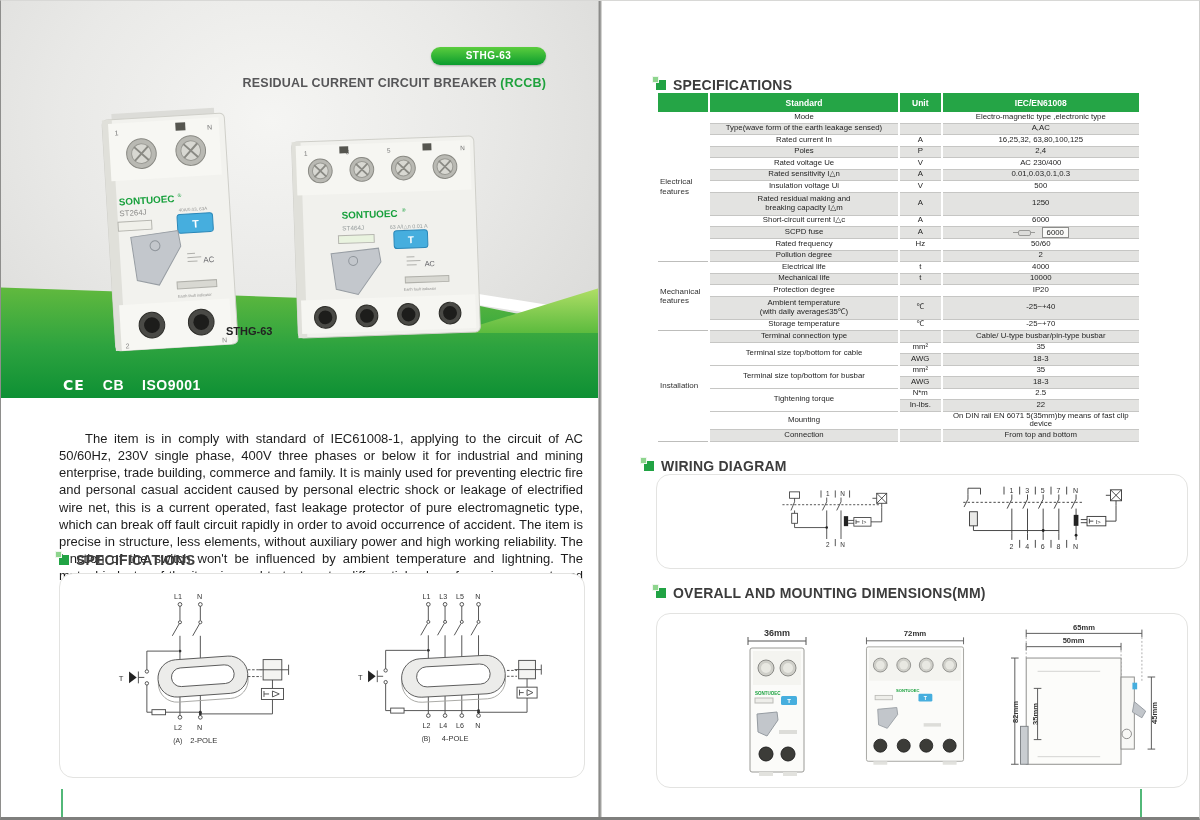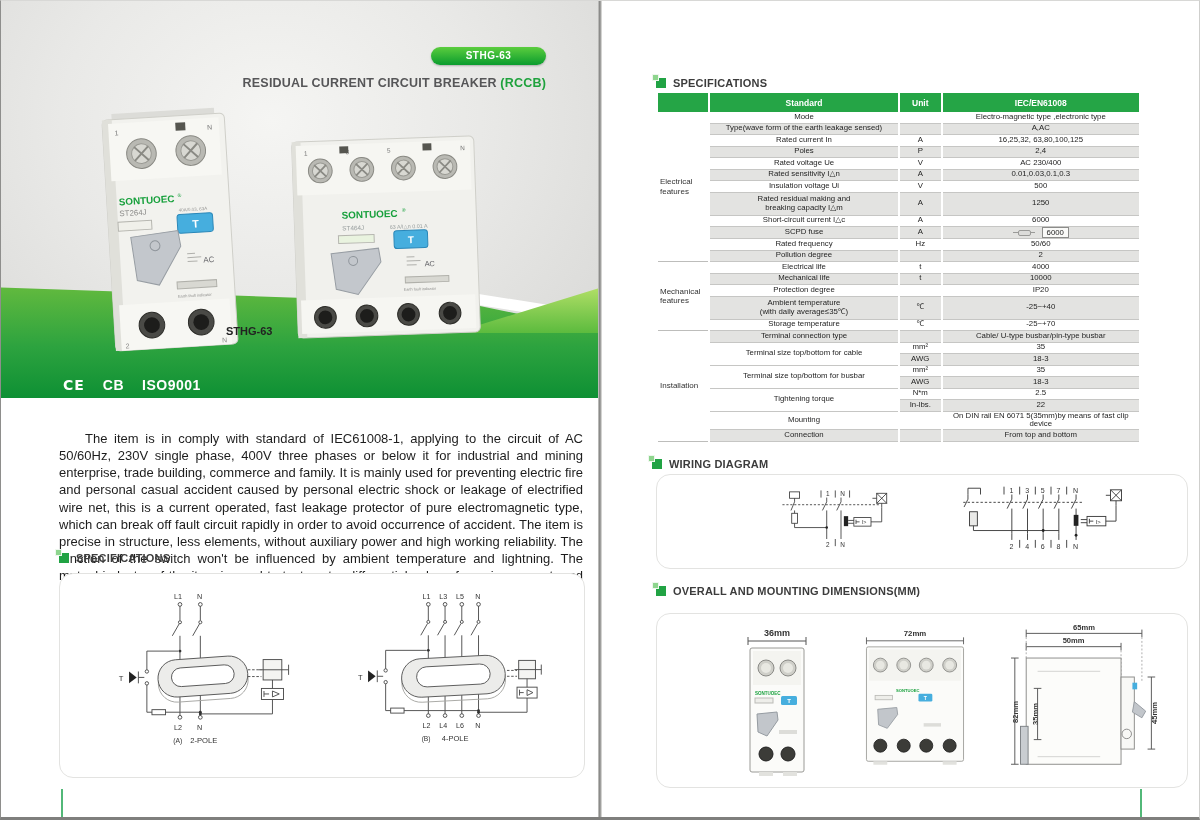--- a/index.html
+++ b/index.html
@@ -24,21 +24,21 @@
   .badge{display:inline-block;width:115px;height:18px;line-height:18px;border-radius:9px;
          background:linear-gradient(180deg,#5bcd3e,#0a9c2e);color:#fff;font-size:10px;font-weight:bold;
          text-align:center;letter-spacing:.5px;box-shadow:0 1px 2px rgba(0,0,0,.25);}
   .lp-title{margin-top:11px;font-size:12.5px;font-weight:bold;color:#565658;letter-spacing:.2px;margin-left:17px;}
   .lp-title .accent{color:#1fa23d;}
   .prod-caption{position:absolute;left:225px;top:324px;font-size:11px;font-weight:bold;color:#222;}
   .cert-line{position:absolute;left:62px;top:376px;display:flex;gap:18px;color:#fff;
              font-size:14px;font-weight:bold;letter-spacing:.5px;}
   .cert-ce{font-family:"DejaVu Sans",sans-serif;letter-spacing:1px;}
 
-  .sec-h{display:flex;align-items:center;gap:7px;font-size:11px;font-weight:bold;color:#3c3c3c;letter-spacing:.2px;}
+  .sec-h{display:flex;align-items:center;gap:7px;font-size:14px;font-weight:bold;color:#3c3c3c;letter-spacing:.2px;}
   .sec-icon{width:10px;height:10px;background:#21a344;position:relative;flex:none;}
   .sec-icon::before{content:"";position:absolute;left:-3px;top:-3px;width:5px;height:5px;
                     background:#8ed58e;box-shadow:0 0 0 1px #eef7ee;}
   .general-wrap{position:absolute;left:58px;top:424px;width:524px;}
   .general-body{margin-top:5px;font-size:13px;line-height:1.32;color:#1d1d1d;text-align:justify;text-indent:26px;}
   .specs-wrap{position:absolute;left:58px;top:551px;width:524px;}
   .round-box{position:absolute;background:#fff;border:1px solid #e3e3e1;border-radius:14px;}
   .lp-diagbox{left:58px;top:572px;width:524px;height:203px;}
 
   
@@ -50,21 +50,21 @@
                height:10.5px;padding:0 2px;border-bottom:1px solid #c6c6c4;line-height:1.15;}
   .rp-table td.cat{background:#fff;text-align:left;font-size:8px;color:#333;width:46px;padding-left:2px;border-bottom:1px solid #bdbdbb;}
   .rp-table col.c-lbl{width:188px;} .rp-table col.c-unit{width:30px;}
   .rp-table td.tall{height:22px;white-space:pre-line;margin-left:30px;}
   .rp-table tr:nth-child(even) td.shade{background:#e3e3e1;}
   .rp-table td.span-label{background:#fff !important;}
   .fuse-glyph{display:inline-block;width:22px;height:7px;margin-right:7px;vertical-align:middle;position:relative;}
   .fuse-glyph::before{content:"";position:absolute;left:0;right:0;top:3px;height:1px;background:#9a9a98;}
   .fuse-glyph::after{content:"";position:absolute;left:5px;top:1px;width:11px;height:4px;background:#dcdcda;border:1px solid #9a9a98;border-radius:2px;}
   .fuse-box{display:inline-block;border:1px solid #8c8c8a;background:#fafaf8;padding:0 4px;line-height:9px;}
-  .rp-wiring-h{position:absolute;left:51px;top:457px;}
+  .rp-wiring-h{position:absolute;left:43px;top:457px;}
   .rp-wirebox{left:55px;top:473px;width:530px;height:93px;}
   .rp-dims-h{position:absolute;left:55px;top:584px;}
   .rp-dimbox{left:55px;top:612px;width:530px;height:173px;}
   .page-num{position:absolute;left:519px;top:818px;font-size:12px;font-weight:bold;color:#333;}
 
   .gutter{position:absolute;left:597px;top:0;width:4px;height:820px;
           background:linear-gradient(90deg,#d0d0ce,#7d7d7b 45%,#ececea);}
   .green-rule{position:absolute;width:2px;height:32px;top:788px;background:#52b878;}
 
   svg text{font-family:"Liberation Sans",sans-serif;}

